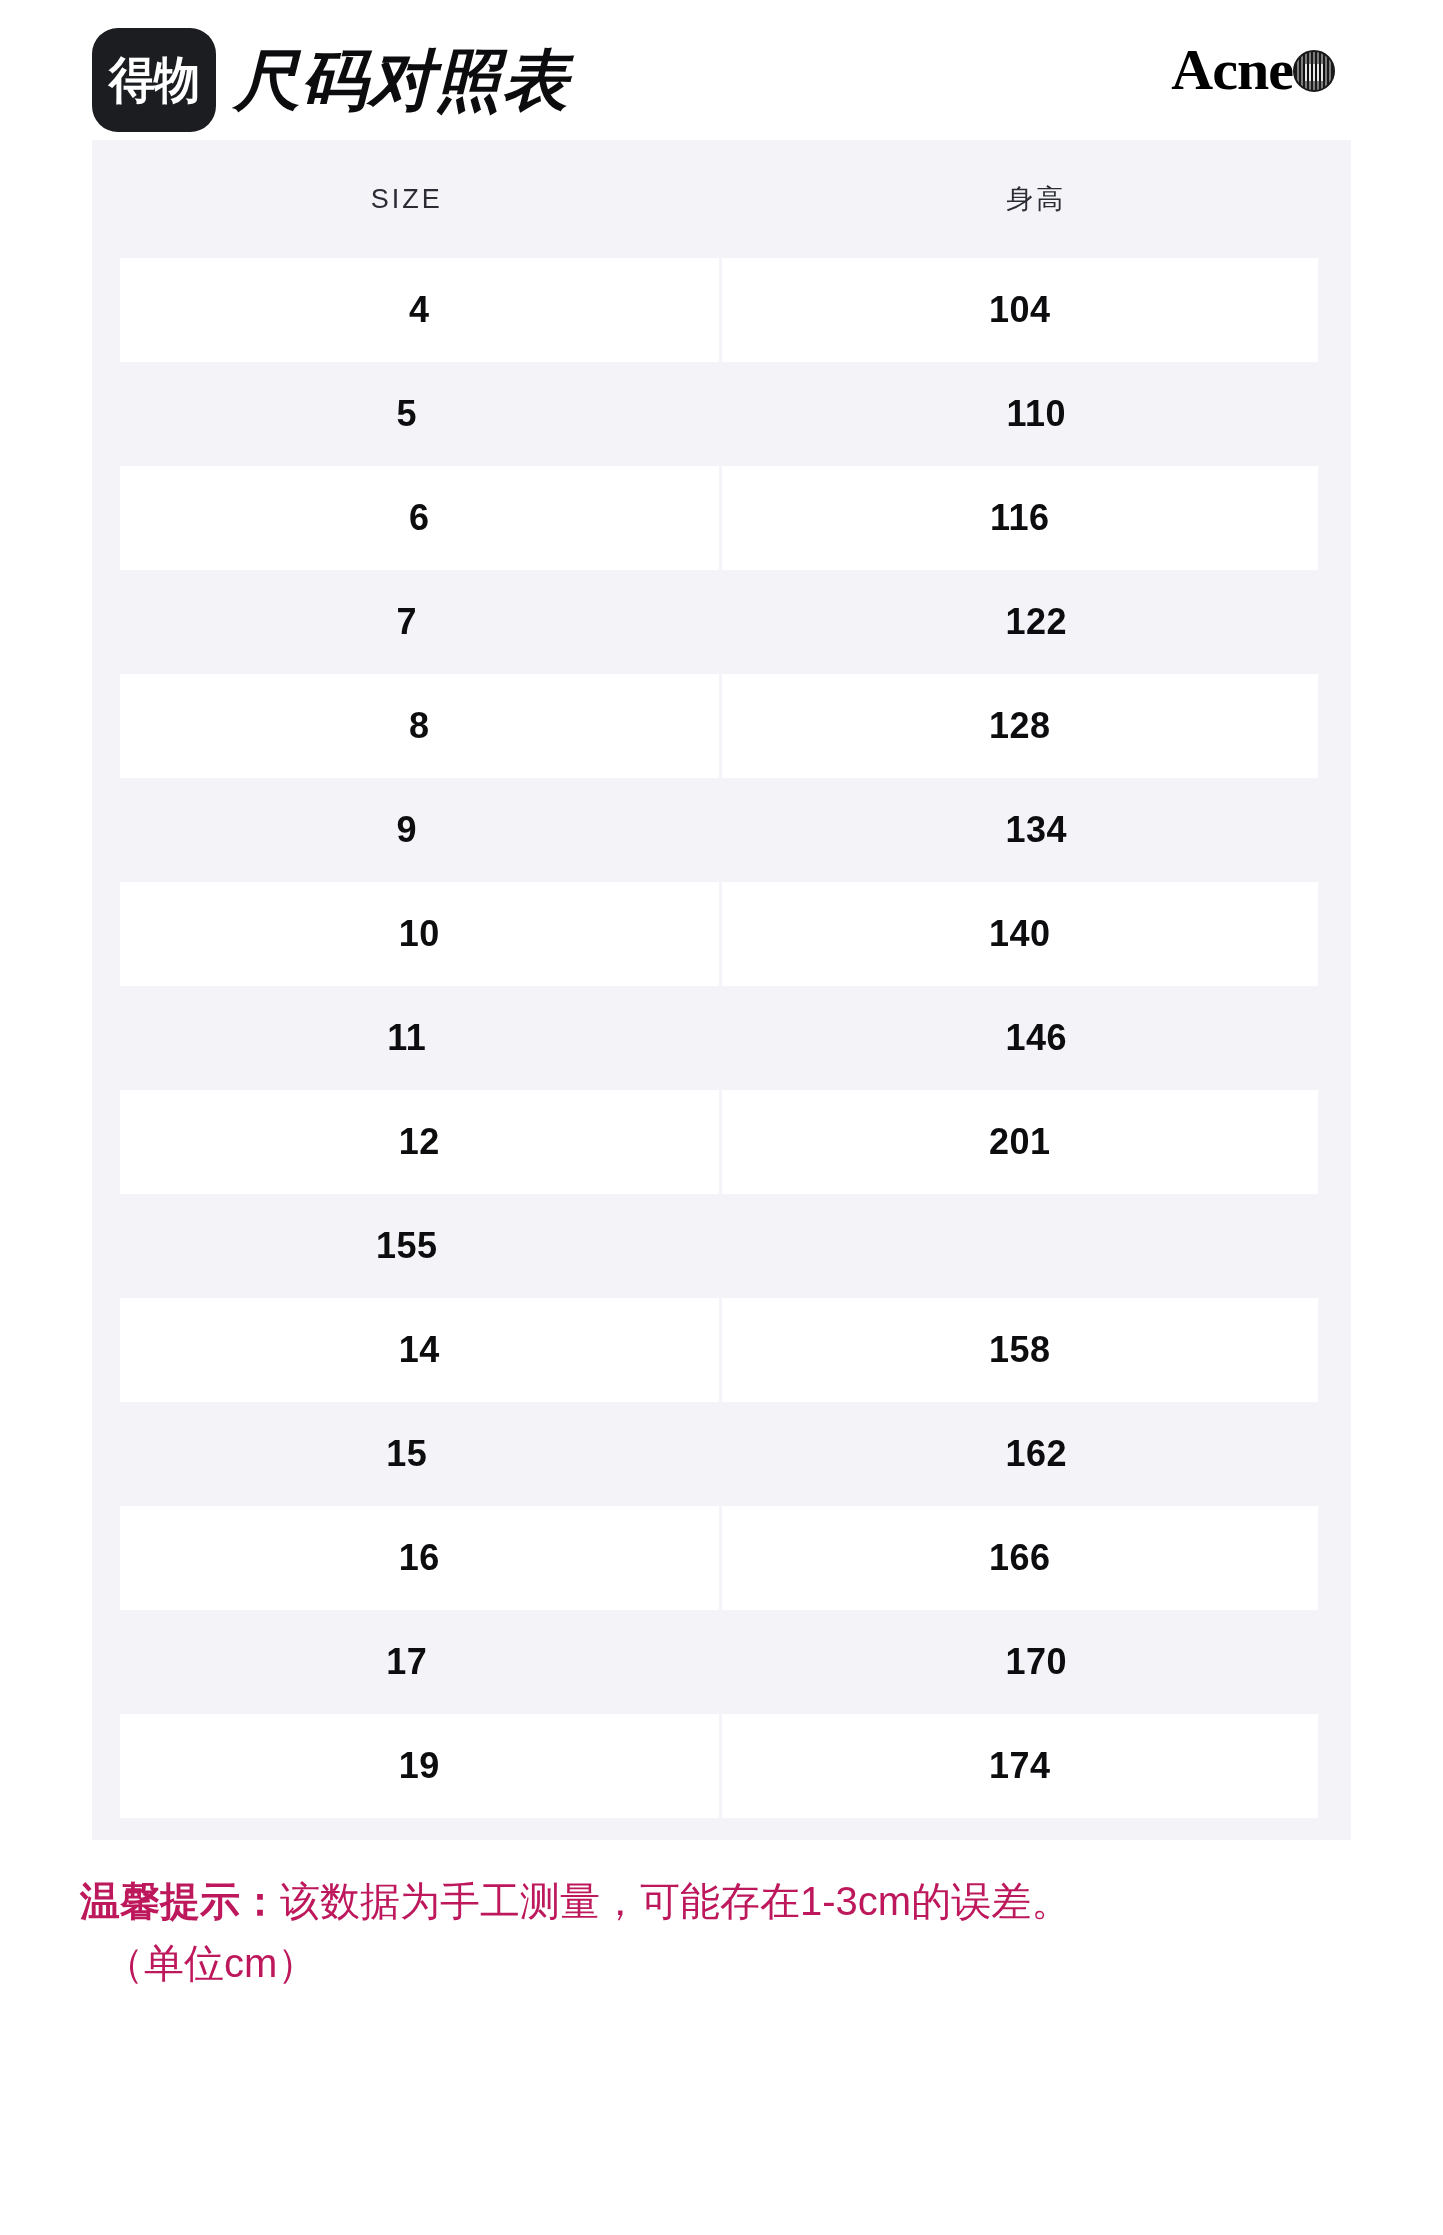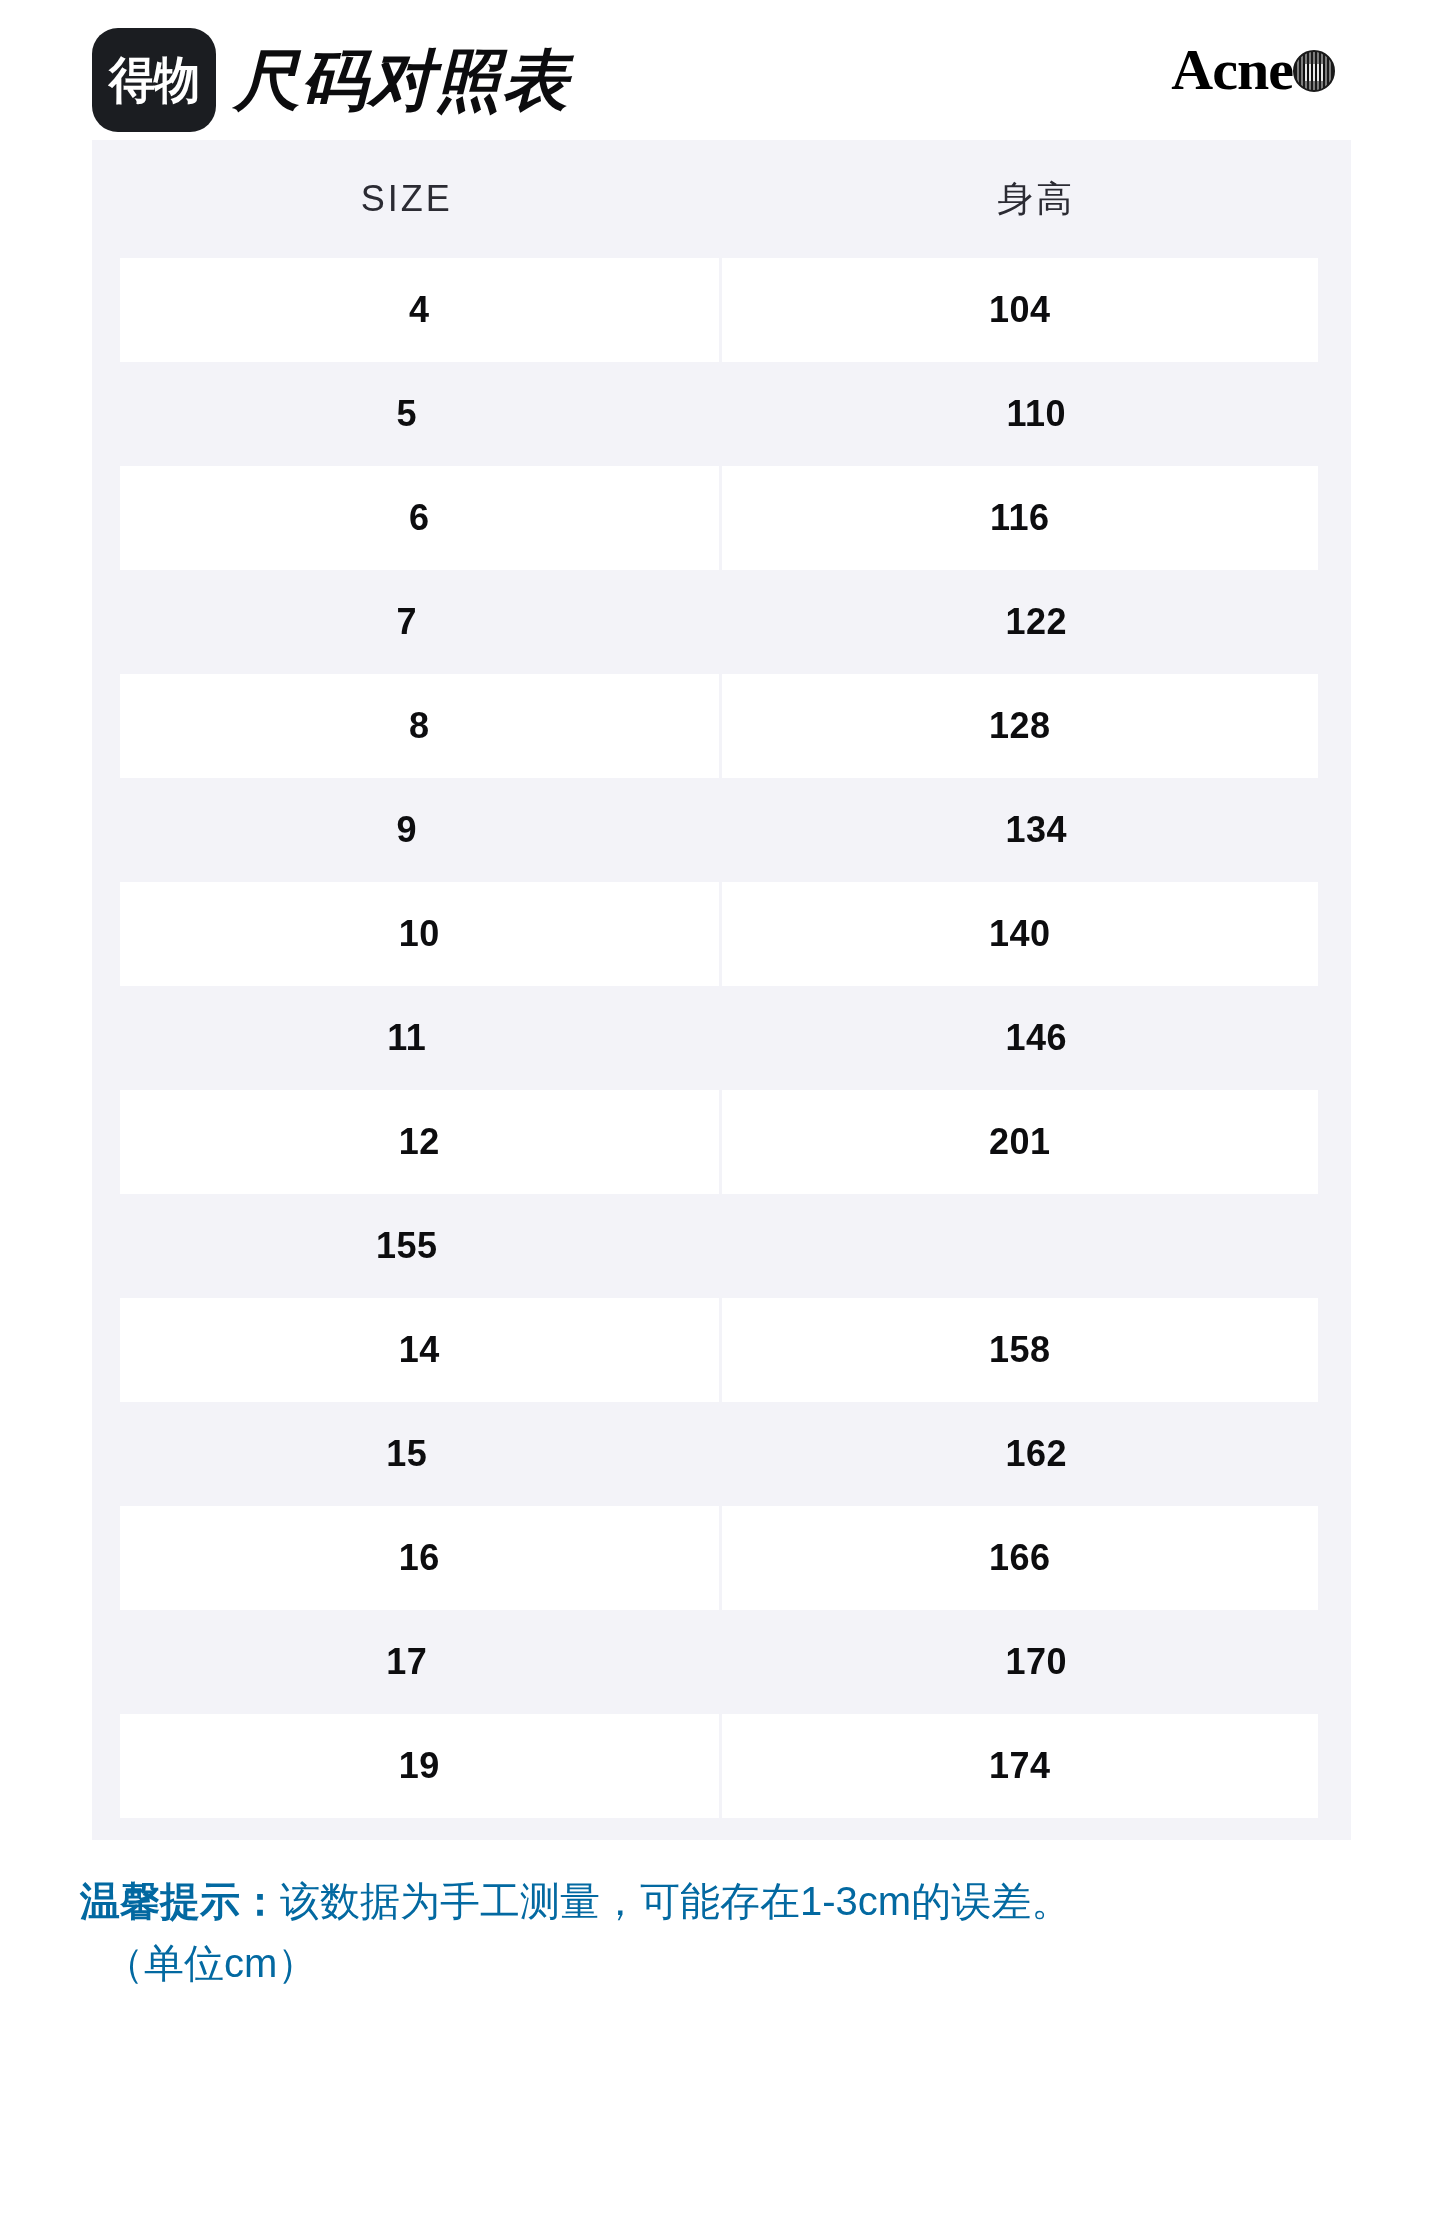--- a/index.html
+++ b/index.html
@@ -109,21 +109,21 @@
     display: flex;
     width: 100%;
     box-sizing: border-box;
   }
   .t-head {
     height: 118px;
     background: #f3f3f8;
     align-items: center;
   }
   .t-head .t-cell {
-    font-size: 36px;
+    font-size: 27px;
     font-weight: 300;
     color: #2b2b33;
     letter-spacing: 3px;
   }
   .t-body-row {
     height: 104px;
     align-items: center;
     background: #f3f3f8;
   }
   .t-body-row .t-cell {
@@ -155,21 +155,21 @@
   .stripe .t-cell.col-height {
     margin-right: 33px;
     flex: 0 0 calc(50% - 33px);
   }
 
   
   .footnote {
     margin: 30px 92px 0 80px;
     font-size: 40px;
     line-height: 1.55;
-    color: #0369a1;
+    color: #be185d;
     font-weight: 500;
   }
   .footnote .strong {
     font-weight: 700;
   }
   .footnote-line2 {
     padding-left: 24px;
   }
 </style>
 </head>

